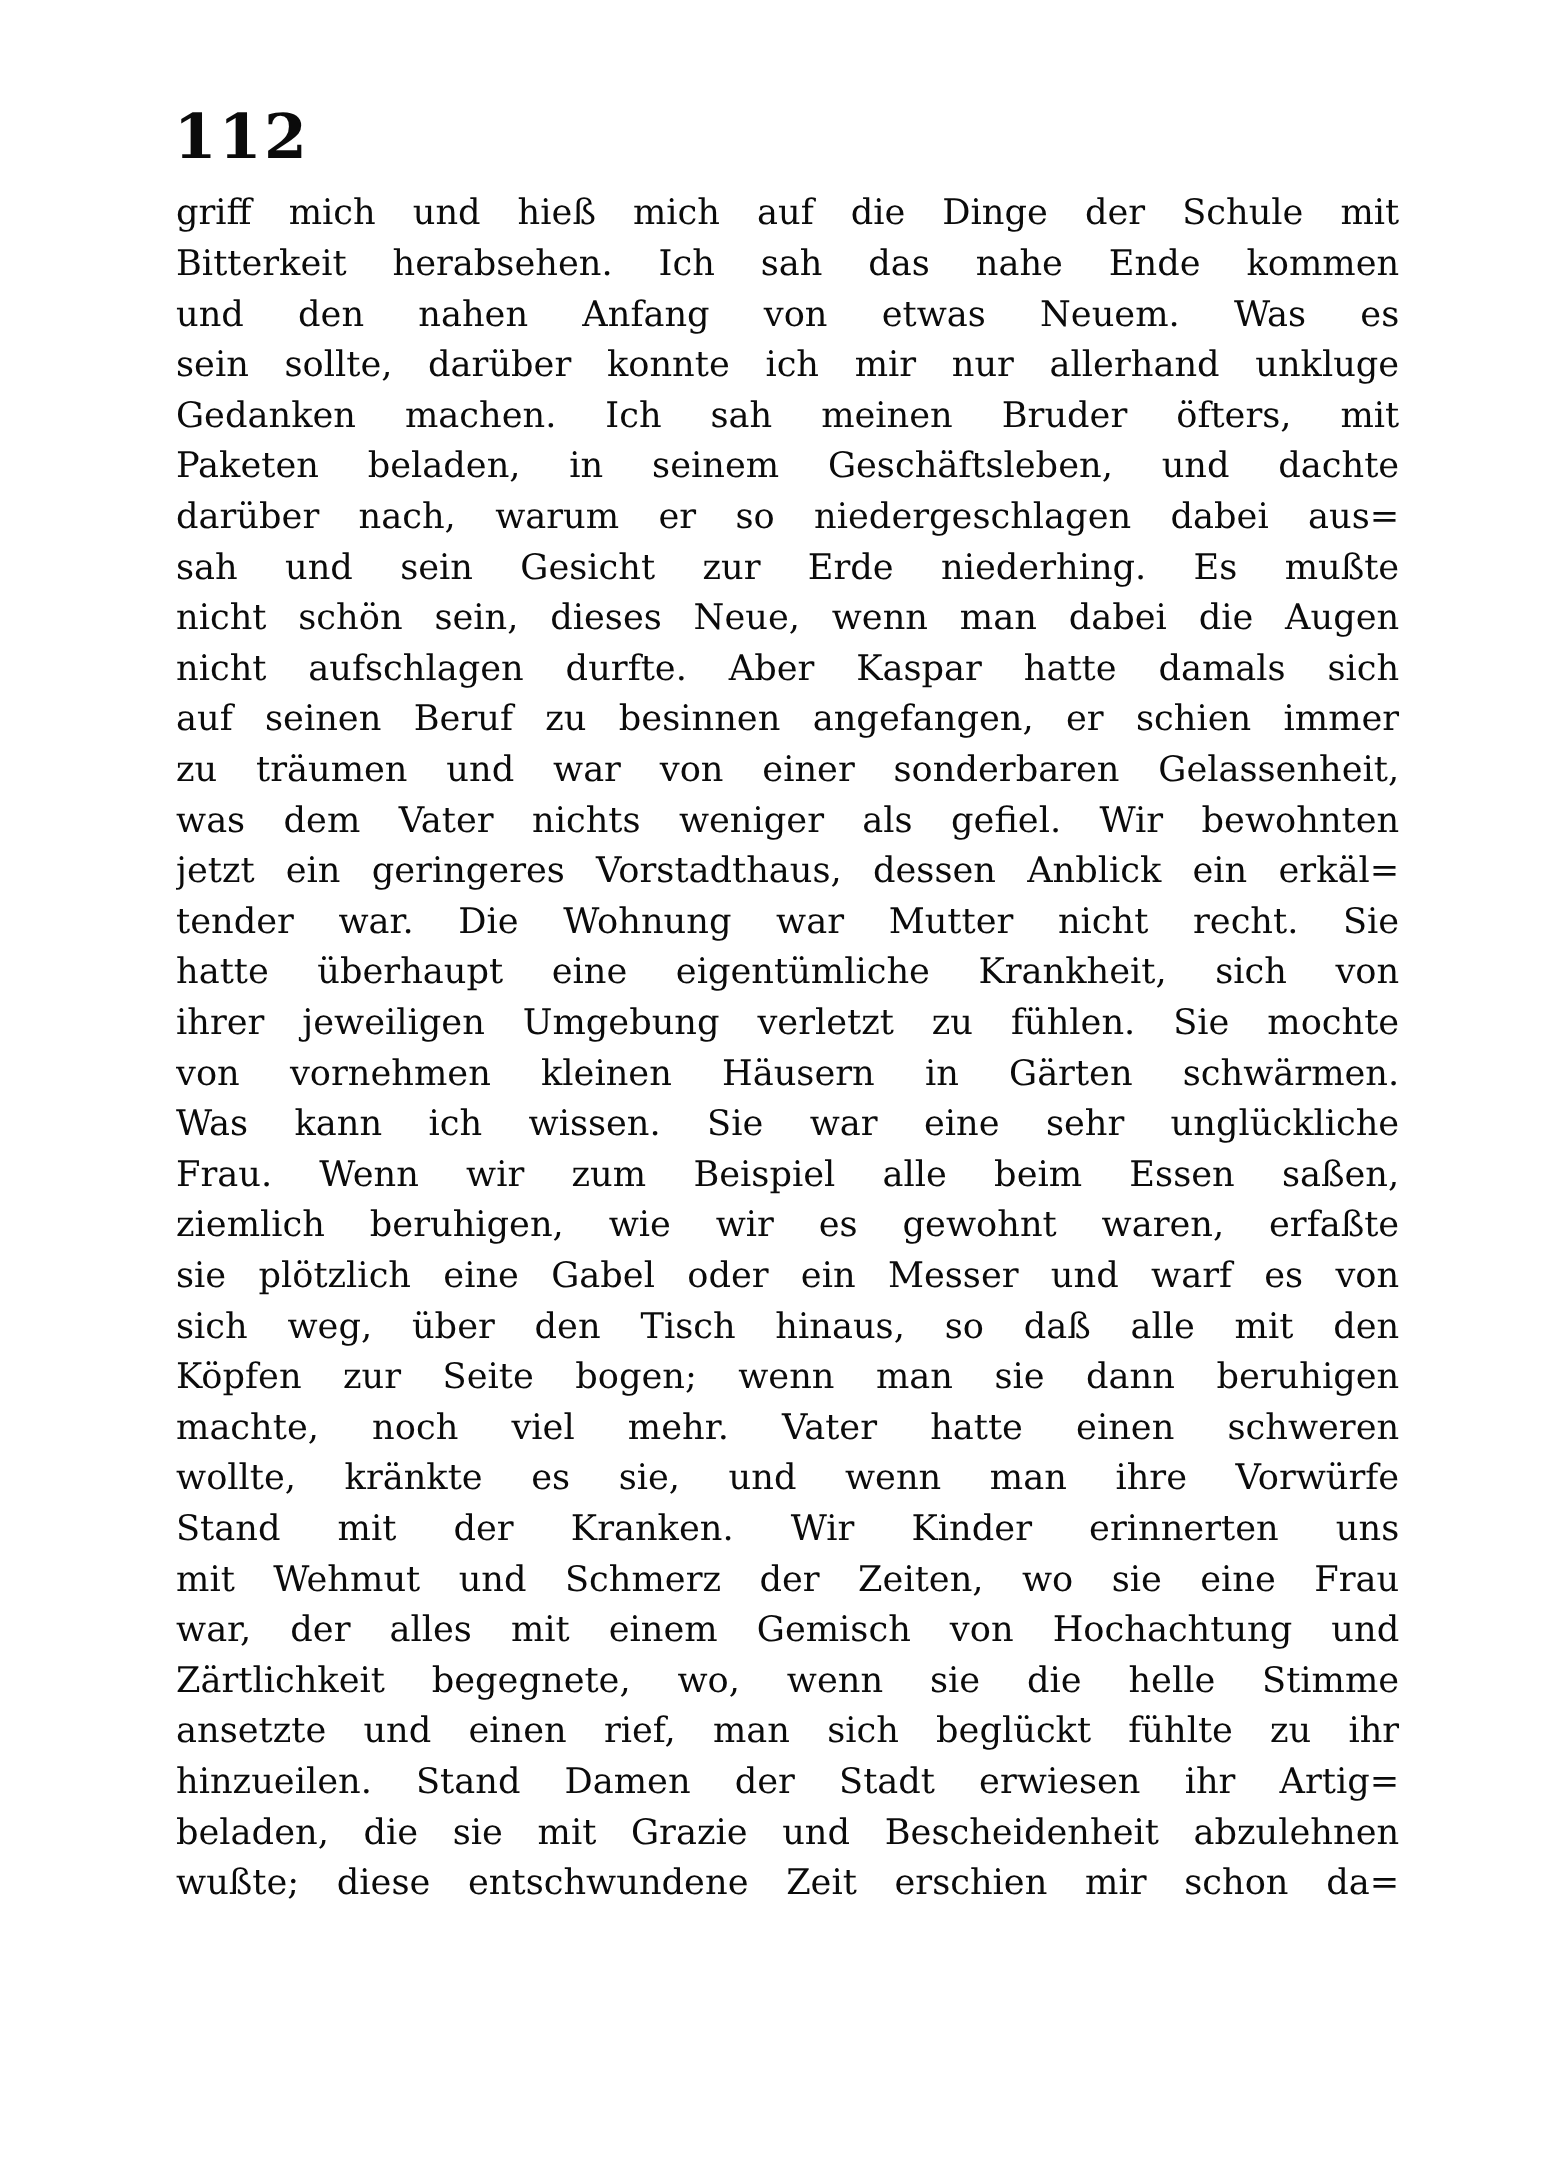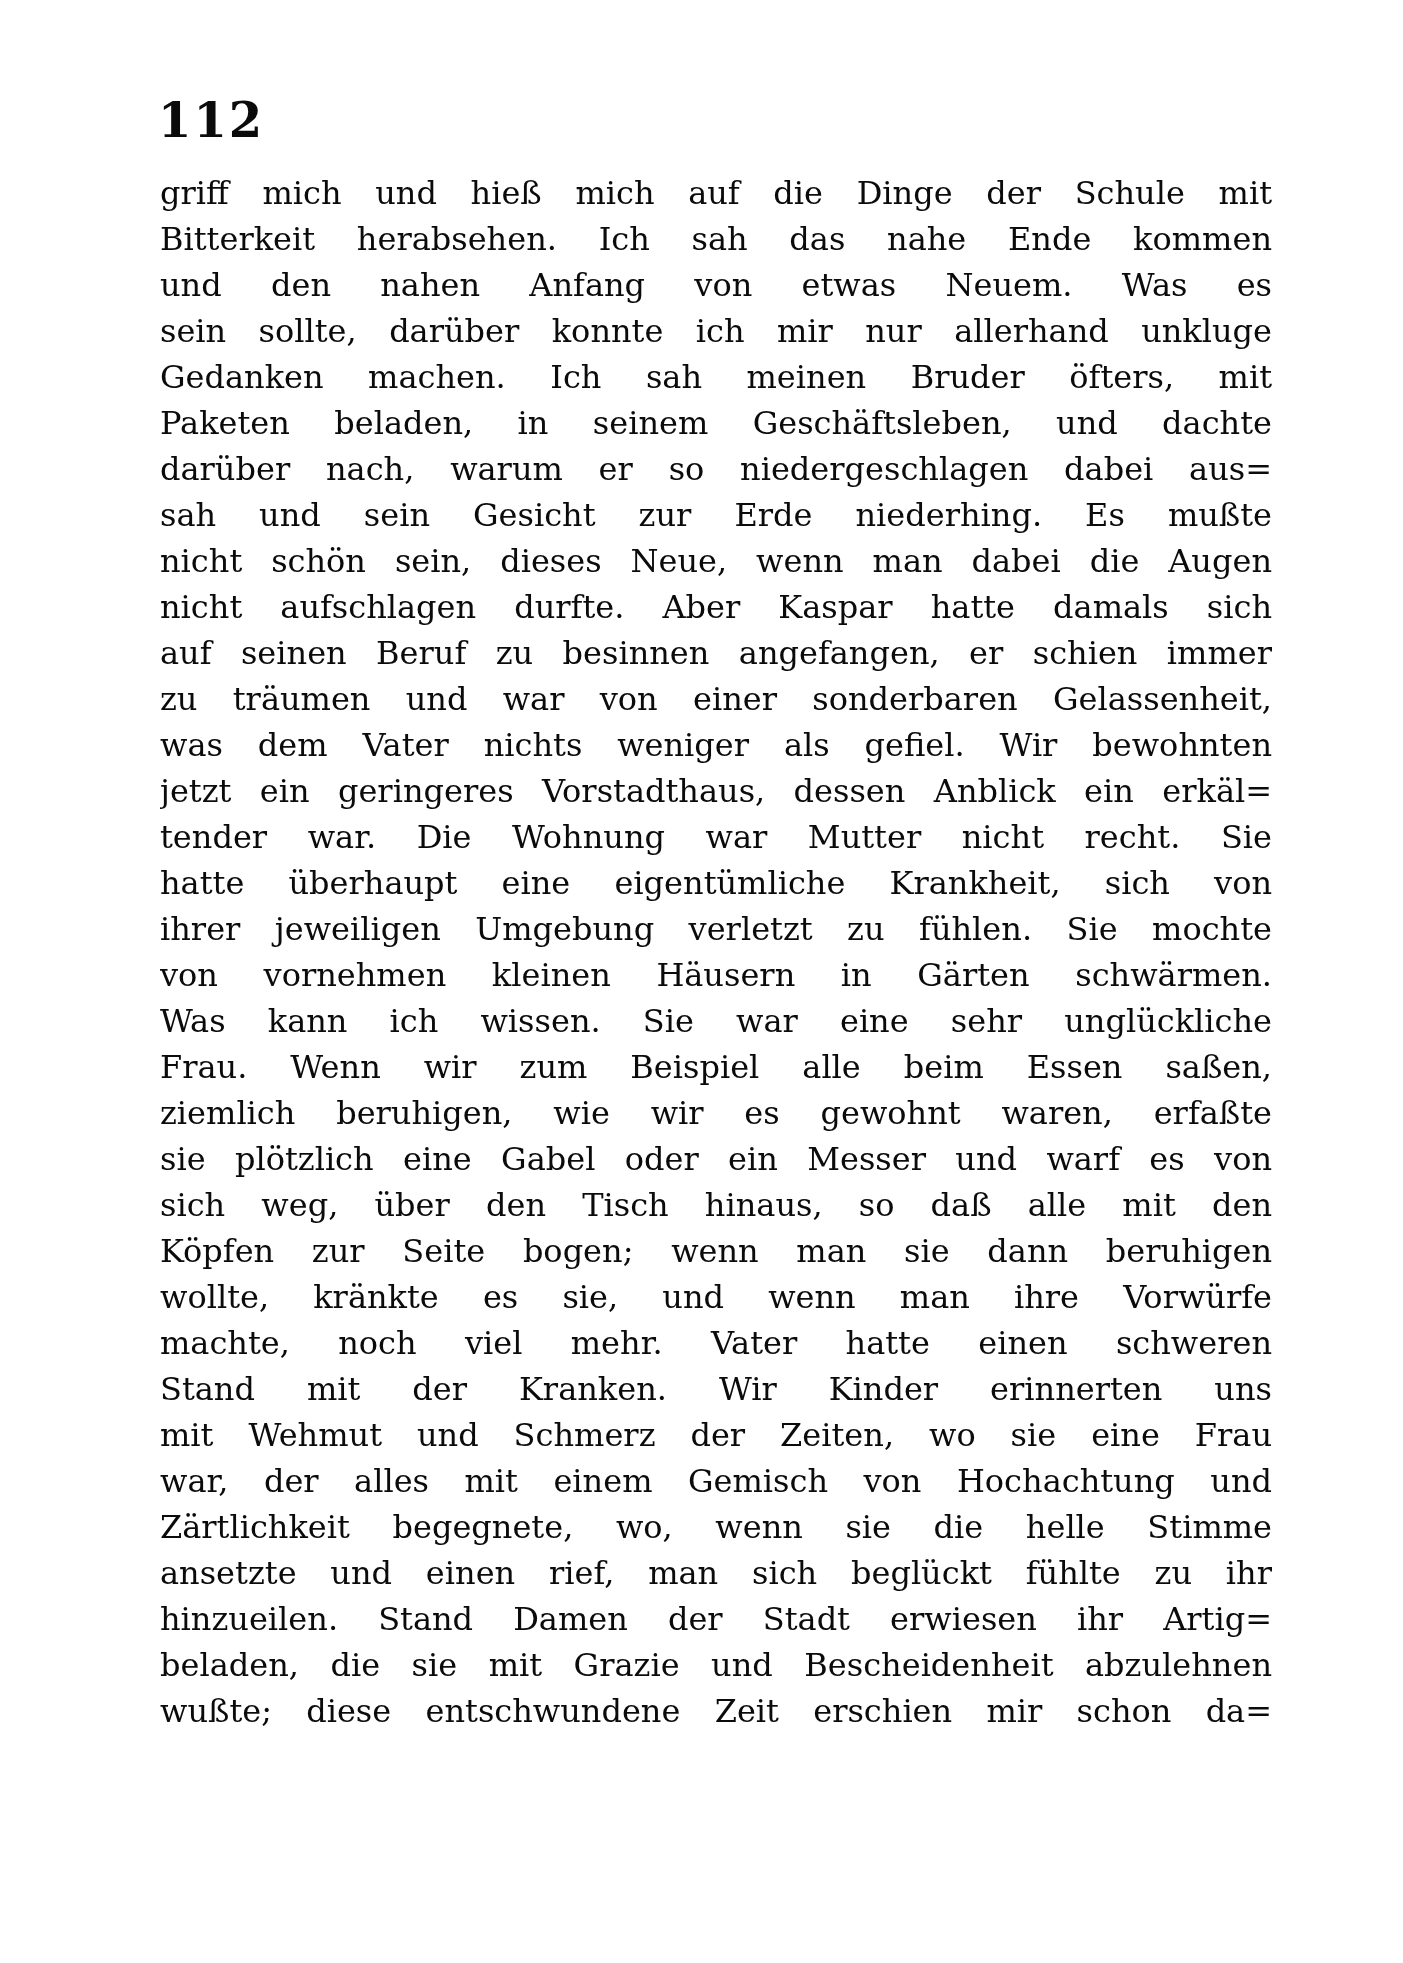--- a/index.html
+++ b/index.html
@@ -16,21 +16,21 @@
   }
   .scan-page {
     position: absolute;
     inset: 0;
     background: #ffffff;
   }
   .page-number {
     position: absolute;
     left: 158px;
     top: 92px;
-    font-size: 48px;
+    font-size: 56px;
     font-weight: bold;
     color: #0b0b0b;
     letter-spacing: 2px;
   }
   .text-block {
     position: absolute;
     left: 160px;
     top: 170px;
     width: 1112px;
     color: #0b0b0b;
@@ -68,22 +68,22 @@
       <div class="line">tender war. Die Wohnung war Mutter nicht recht. Sie</div>
       <div class="line">hatte überhaupt eine eigentümliche Krankheit, sich von</div>
       <div class="line">ihrer jeweiligen Umgebung verletzt zu fühlen. Sie mochte</div>
       <div class="line">von vornehmen kleinen Häusern in Gärten schwärmen.</div>
       <div class="line">Was kann ich wissen. Sie war eine sehr unglückliche</div>
       <div class="line">Frau. Wenn wir zum Beispiel alle beim Essen saßen,</div>
       <div class="line">ziemlich beruhigen, wie wir es gewohnt waren, erfaßte</div>
       <div class="line">sie plötzlich eine Gabel oder ein Messer und warf es von</div>
       <div class="line">sich weg, über den Tisch hinaus, so daß alle mit den</div>
       <div class="line">Köpfen zur Seite bogen; wenn man sie dann beruhigen</div>
+      <div class="line">machte, noch viel mehr. Vater hatte einen schweren</div>
       <div class="line">wollte, kränkte es sie, und wenn man ihre Vorwürfe</div>
-      <div class="line">machte, noch viel mehr. Vater hatte einen schweren</div>
       <div class="line">Stand mit der Kranken. Wir Kinder erinnerten uns</div>
       <div class="line">mit Wehmut und Schmerz der Zeiten, wo sie eine Frau</div>
       <div class="line">war, der alles mit einem Gemisch von Hochachtung und</div>
       <div class="line">Zärtlichkeit begegnete, wo, wenn sie die helle Stimme</div>
       <div class="line">ansetzte und einen rief, man sich beglückt fühlte zu ihr</div>
       <div class="line">hinzueilen. Stand Damen der Stadt erwiesen ihr Artig=</div>
       <div class="line">beladen, die sie mit Grazie und Bescheidenheit abzulehnen</div>
       <div class="line">wußte; diese entschwundene Zeit erschien mir schon da=</div>
     </div>
 </div>

